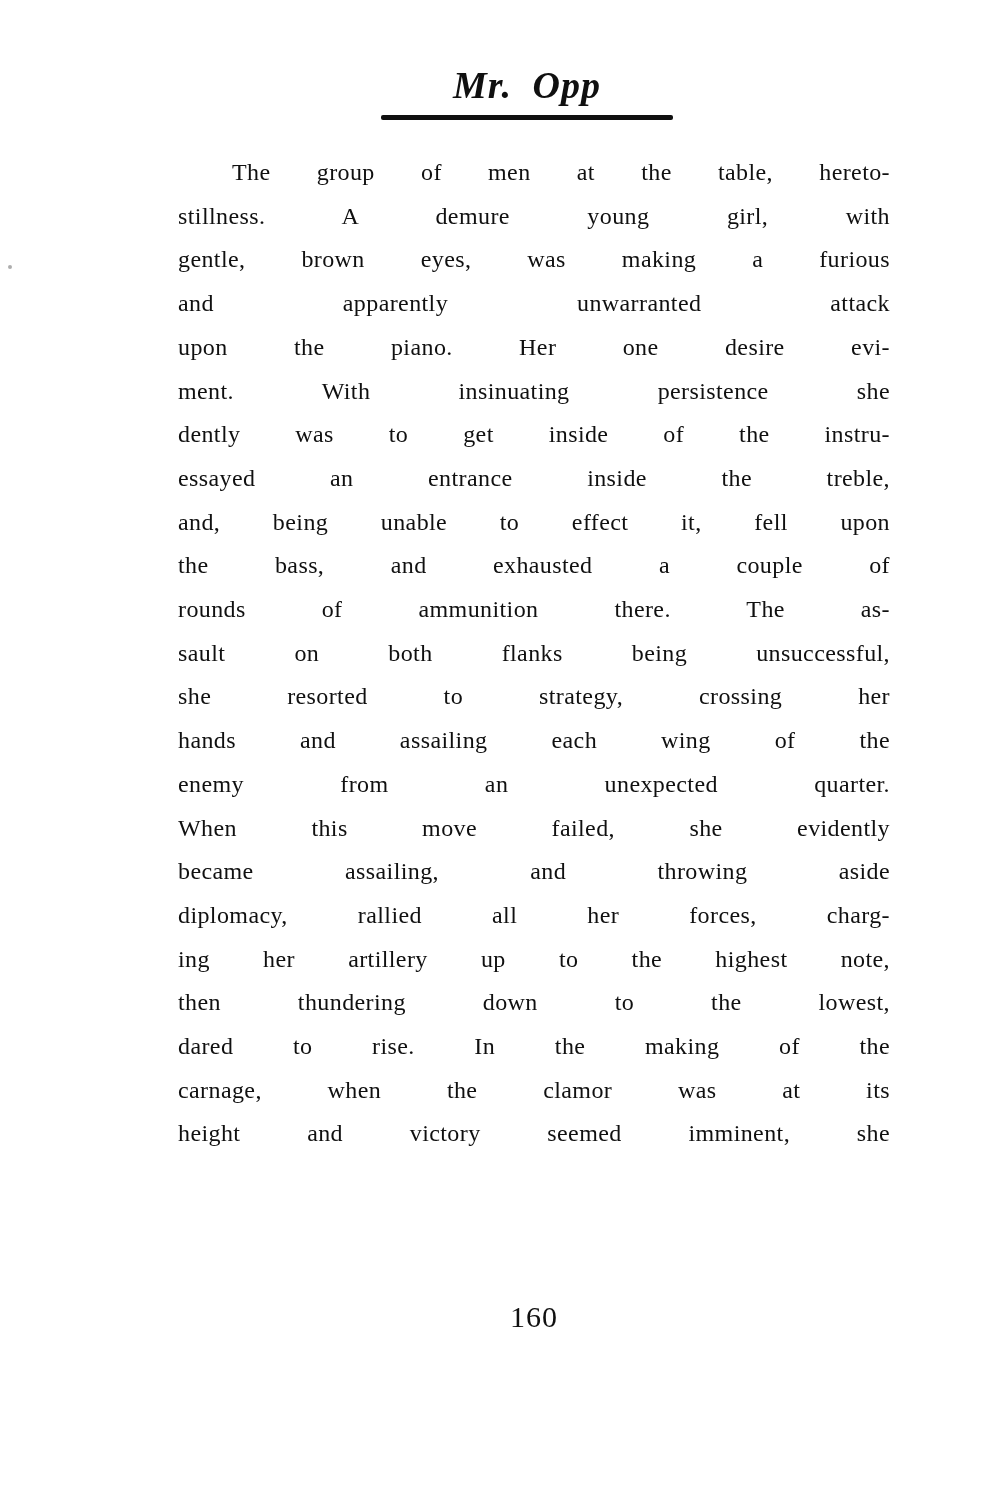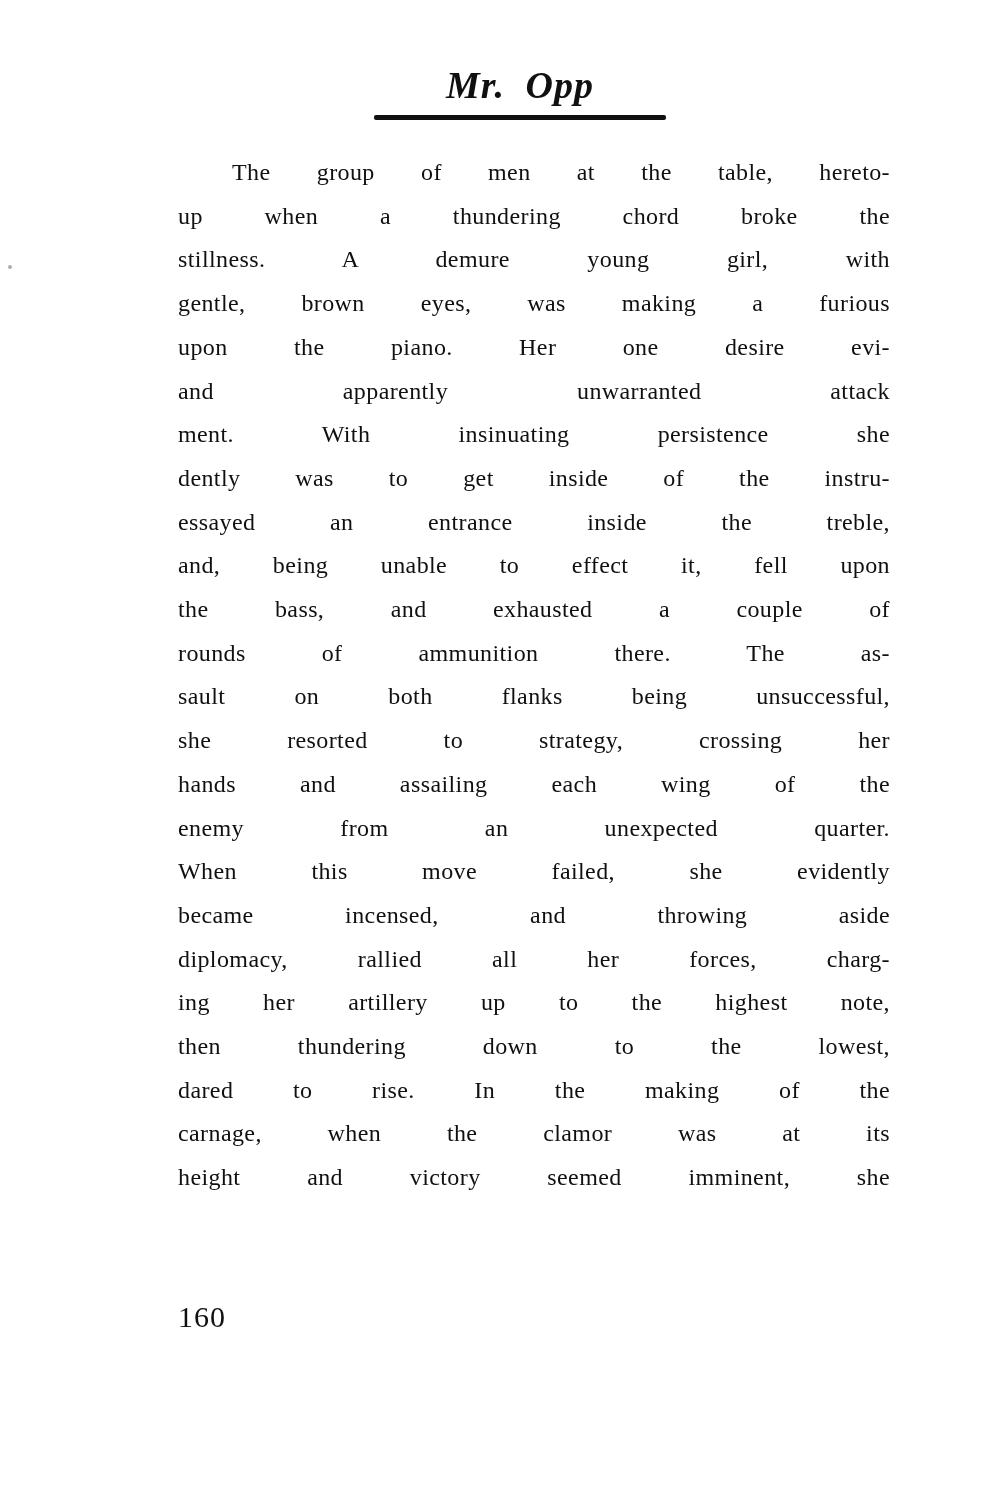--- a/index.html
+++ b/index.html
@@ -12,21 +12,21 @@
     width: 1000px;
     height: 1491px;
     background: var(--paper, #ffffff);
     color: var(--ink, #101010);
     font-family: "Liberation Serif", "DejaVu Serif", serif;
     overflow: hidden;
   }
   .head {
     position: absolute;
     top: 60px;
-    left: 164px;
+    left: 171px;
     width: 712px;
   }
   .running-head {
     text-align: center;
     font-style: italic;
     font-weight: 700;
     font-size: 38px;
     line-height: 50px;
     word-spacing: 10px;
     letter-spacing: 1px;
@@ -53,21 +53,21 @@
     -moz-text-align-last: justify;
   }
   .line.indent {
     padding-left: 54px;
   }
   .page-number {
     position: absolute;
     top: 1300px;
     left: 178px;
     width: 712px;
-    text-align: left;
+    text-align: center;
     font-size: 30px;
     letter-spacing: 1px;
   }
   .speck {
     position: absolute;
     left: 8px;
     top: 265px;
     width: 4px;
     height: 4px;
     background: #8a8a8a;
@@ -81,37 +81,36 @@
 <div class="page">
   <div class="speck"></div>
 
   <header class="head">
     <div class="running-head">Mr. Opp</div>
     <div class="head-rule"></div>
   </header>
 
   <main class="body-text">
       <div class="line indent">The group of men at the table, hereto-</div>
-      <div class="line">up when a thundering chord broke the</div>
       <div class="line">stillness. A demure young girl, with</div>
       <div class="line">gentle, brown eyes, was making a furious</div>
+      <div class="line">and apparently unwarranted attack</div>
       <div class="line">upon the piano. Her one desire evi-</div>
-      <div class="line">and apparently unwarranted attack</div>
       <div class="line">ment. With insinuating persistence she</div>
       <div class="line">dently was to get inside of the instru-</div>
       <div class="line">essayed an entrance inside the treble,</div>
       <div class="line">and, being unable to effect it, fell upon</div>
       <div class="line">the bass, and exhausted a couple of</div>
       <div class="line">rounds of ammunition there. The as-</div>
       <div class="line">sault on both flanks being unsuccessful,</div>
       <div class="line">she resorted to strategy, crossing her</div>
       <div class="line">hands and assailing each wing of the</div>
       <div class="line">enemy from an unexpected quarter.</div>
       <div class="line">When this move failed, she evidently</div>
-      <div class="line">became incensed, and throwing aside</div>
+      <div class="line">became assailing, and throwing aside</div>
       <div class="line">diplomacy, rallied all her forces, charg-</div>
       <div class="line">ing her artillery up to the highest note,</div>
       <div class="line">then thundering down to the lowest,</div>
       <div class="line">dared to rise. In the making of the</div>
       <div class="line">carnage, when the clamor was at its</div>
       <div class="line">height and victory seemed imminent, she</div>
     </main>
 
   <div class="page-number">160</div>
 </div>

